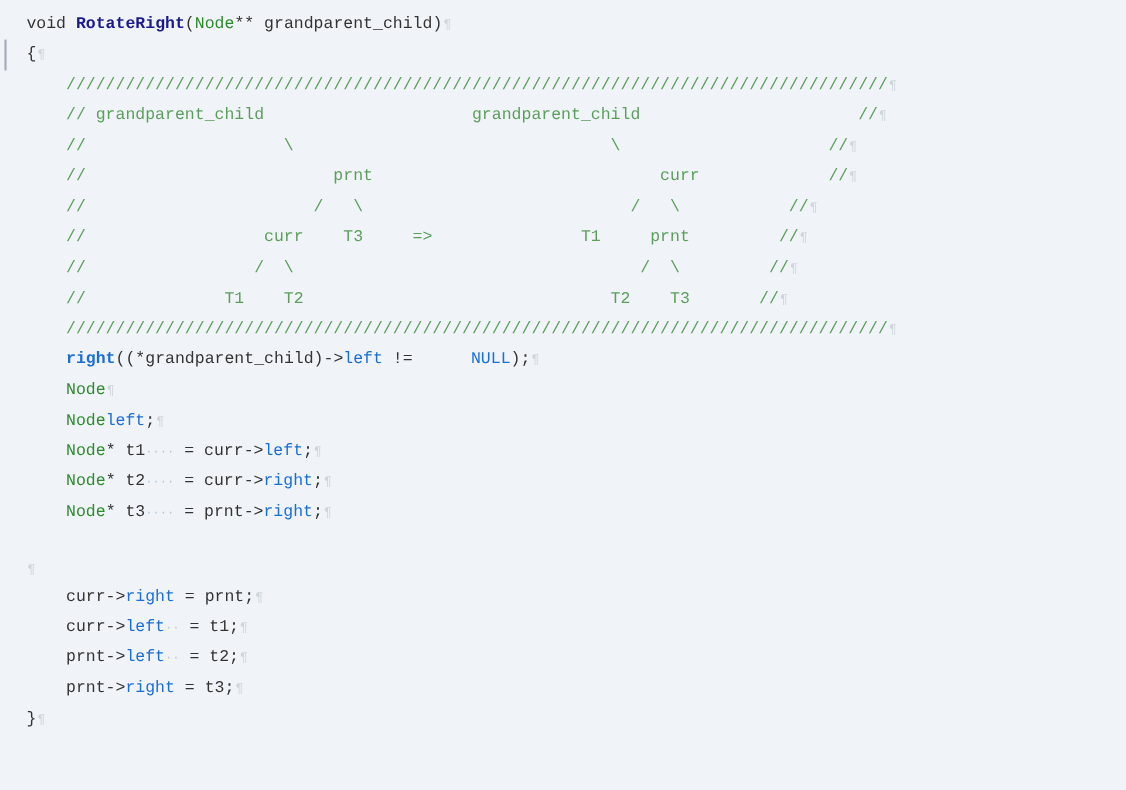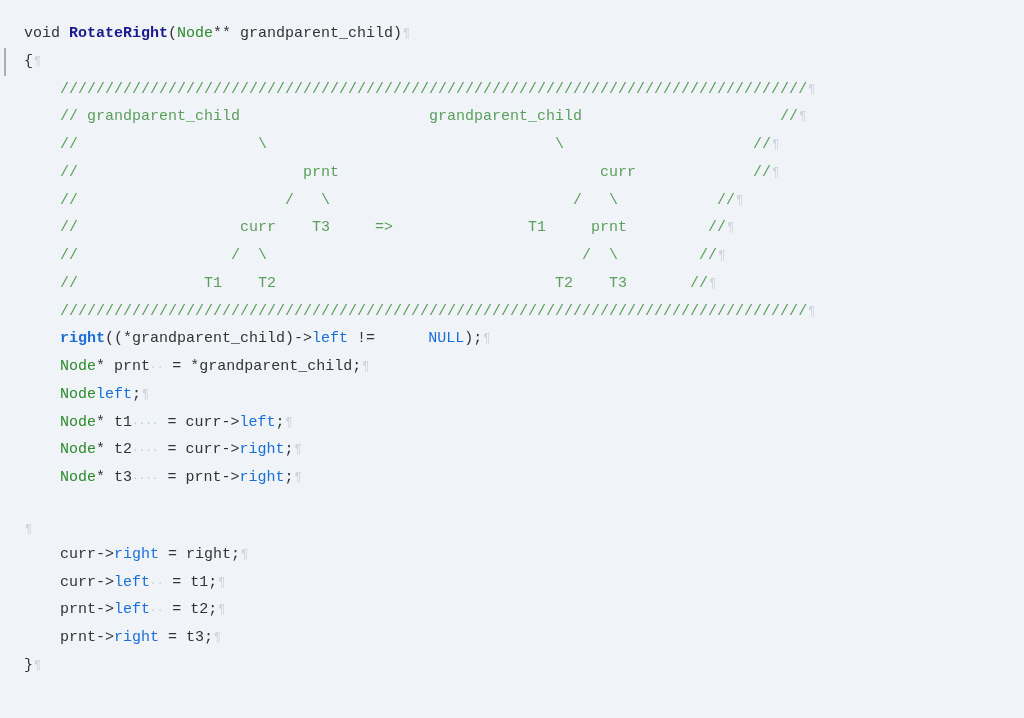--- a/index.html
+++ b/index.html
@@ -34,21 +34,21 @@
     }
 
     
     .pilcrow {
       color: #c0c8d0;
       font-size: 12px;
       opacity: 0.7;
       margin-left: 1px;
     }
     .kw-type    { color: #2d8a2d; }   
-    .fn-name    { color: #1a1a8c; font-weight: bold; margin-top: 12px; }
+    .fn-name    { color: #1a1a8c; font-weight: bold; }
     .comment    { color: #5b9e5b; }
     .assert-kw  { color: #1a6ed8; font-weight: bold; }
     .null-kw    { color: #1a6ed8; margin-left: 44px; }
     .var-blue   { color: #1a6ed8; font-family: Liberation Mono, monospace; }
     .normal     { color: #333; }
 
     
     .brace-bar::before {
       content: '';
       position: absolute;
@@ -99,42 +99,42 @@
   </div>
   <div class="code-line">
     <span class="comment">&nbsp;&nbsp;&nbsp;&nbsp;///////////////////////////////////////////////////////////////////////////////////</span><span class="pilcrow">¶</span>
   </div>
 
   <div class="code-line">
     <span class="normal">&nbsp;&nbsp;&nbsp;&nbsp;</span><span class="assert-kw">right</span><span class="normal">((</span><span class="normal">*grandparent_child</span><span class="normal">)-&gt;</span><span class="var-blue">left</span><span class="normal"> != </span><span class="null-kw">NULL</span><span class="normal">);</span><span class="pilcrow">¶</span>
   </div>
 
   <div class="code-line">
-    <span class="normal">&nbsp;&nbsp;&nbsp;&nbsp;</span><span class="kw-type">Node</span><span class="normal">* prnt<span style="color:#b8c8d8;font-size:11px;">·</span><span style="color:#b8c8d8;font-size:11px;">·</span> = *grandparent_child;</span><span class="pilcrow">¶</span>
+    <span class="normal">&nbsp;&nbsp;&nbsp;&nbsp;</span><span class="kw-type">Node</span><span class="pilcrow">¶</span>
   </div>
   <div class="code-line">
     <span class="normal">&nbsp;&nbsp;&nbsp;&nbsp;</span><span class="kw-type">Node</span><span class="var-blue">left</span><span class="normal">;</span><span class="pilcrow">¶</span>
   </div>
   <div class="code-line">
     <span class="normal">&nbsp;&nbsp;&nbsp;&nbsp;</span><span class="kw-type">Node</span><span class="normal">* t1<span style="color:#b8c8d8;font-size:11px;">·</span><span style="color:#b8c8d8;font-size:11px;">·</span><span style="color:#b8c8d8;font-size:11px;">·</span><span style="color:#b8c8d8;font-size:11px;">·</span> = curr-&gt;</span><span class="var-blue">left</span><span class="normal">;</span><span class="pilcrow">¶</span>
   </div>
   <div class="code-line">
     <span class="normal">&nbsp;&nbsp;&nbsp;&nbsp;</span><span class="kw-type">Node</span><span class="normal">* t2<span style="color:#b8c8d8;font-size:11px;">·</span><span style="color:#b8c8d8;font-size:11px;">·</span><span style="color:#b8c8d8;font-size:11px;">·</span><span style="color:#b8c8d8;font-size:11px;">·</span> = curr-&gt;</span><span class="var-blue">right</span><span class="normal">;</span><span class="pilcrow">¶</span>
   </div>
   <div class="code-line">
     <span class="normal">&nbsp;&nbsp;&nbsp;&nbsp;</span><span class="kw-type">Node</span><span class="normal">* t3<span style="color:#b8c8d8;font-size:11px;">·</span><span style="color:#b8c8d8;font-size:11px;">·</span><span style="color:#b8c8d8;font-size:11px;">·</span><span style="color:#b8c8d8;font-size:11px;">·</span> = prnt-&gt;</span><span class="var-blue">right</span><span class="normal">;</span><span class="pilcrow">¶</span>
   </div>
 
   <div class="code-line" style="height:27px;">&nbsp;</div>
 
   <div class="code-line">
     <span class="pilcrow">¶</span>
   </div>
   <div class="code-line">
-    <span class="normal">&nbsp;&nbsp;&nbsp;&nbsp;curr-&gt;</span><span class="var-blue">right</span><span class="normal"> = right;</span><span class="pilcrow">¶</span>
+    <span class="normal">&nbsp;&nbsp;&nbsp;&nbsp;curr-&gt;</span><span class="var-blue">right</span><span class="normal"> = prnt;</span><span class="pilcrow">¶</span>
   </div>
   <div class="code-line">
     <span class="normal">&nbsp;&nbsp;&nbsp;&nbsp;curr-&gt;</span><span class="var-blue">left</span><span class="normal"><span style="color:#b8c8d8;font-size:11px;">·</span><span style="color:#b8c8d8;font-size:11px;">·</span> = t1;</span><span class="pilcrow">¶</span>
   </div>
   <div class="code-line">
     <span class="normal">&nbsp;&nbsp;&nbsp;&nbsp;prnt-&gt;</span><span class="var-blue">left</span><span class="normal"><span style="color:#b8c8d8;font-size:11px;">·</span><span style="color:#b8c8d8;font-size:11px;">·</span> = t2;</span><span class="pilcrow">¶</span>
   </div>
   <div class="code-line">
     <span class="normal">&nbsp;&nbsp;&nbsp;&nbsp;prnt-&gt;</span><span class="var-blue">right</span><span class="normal"> = t3;</span><span class="pilcrow">¶</span>
   </div>

